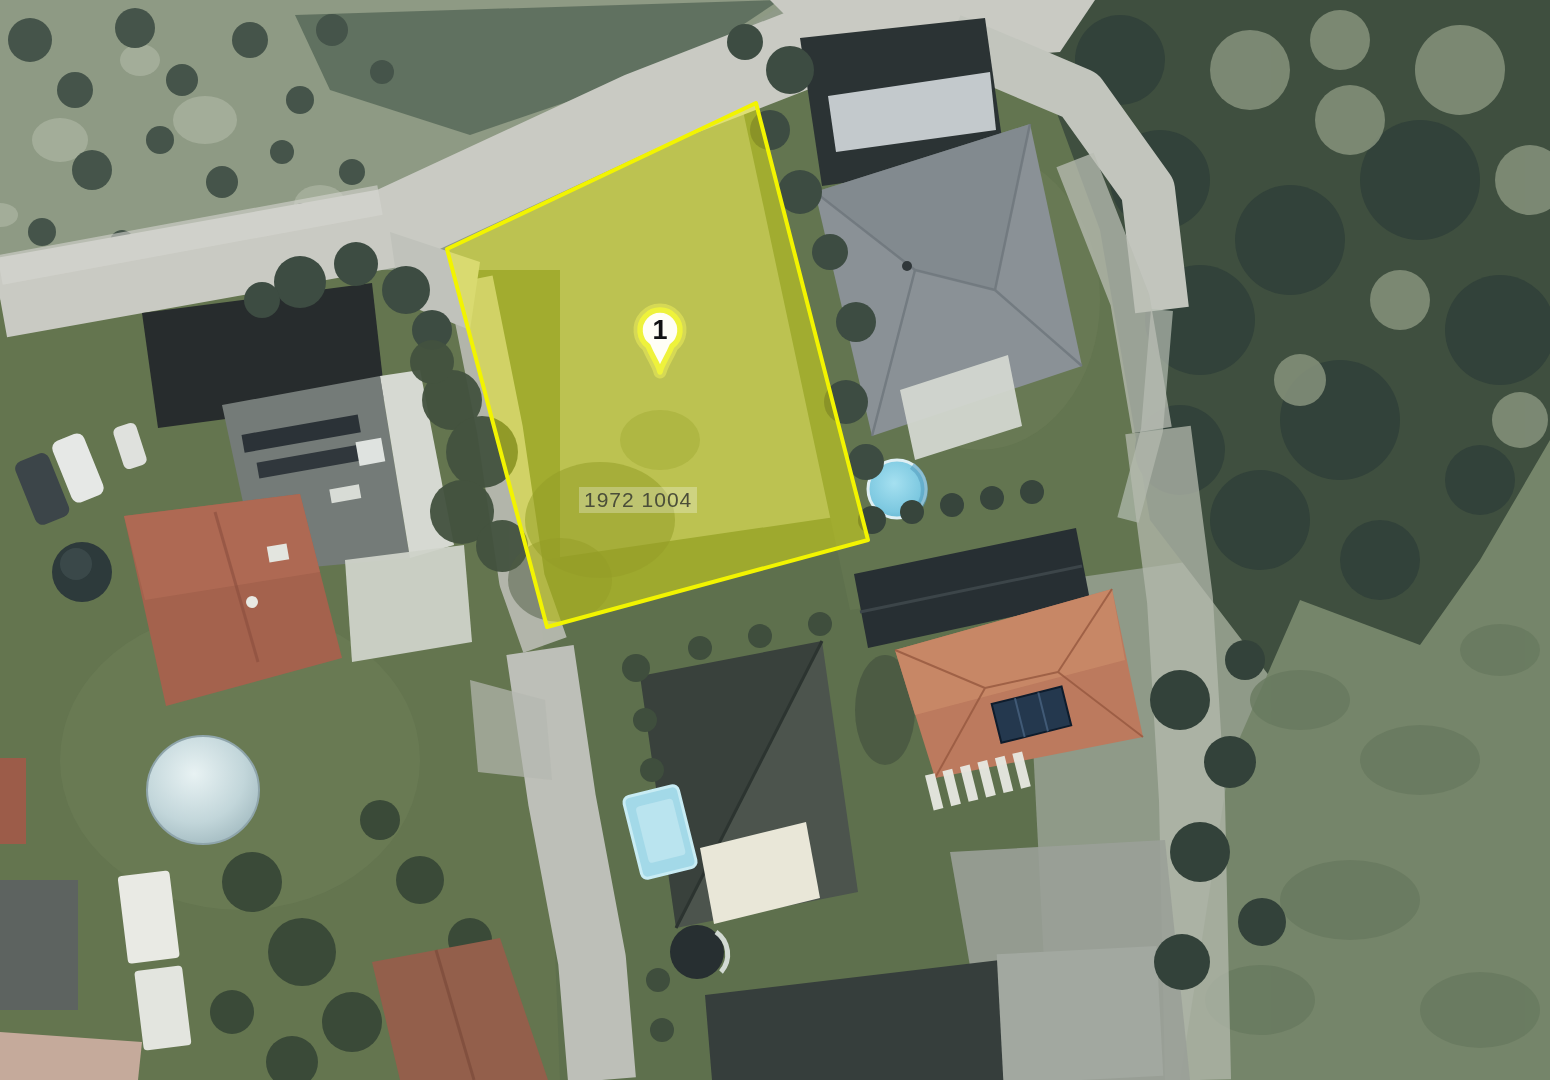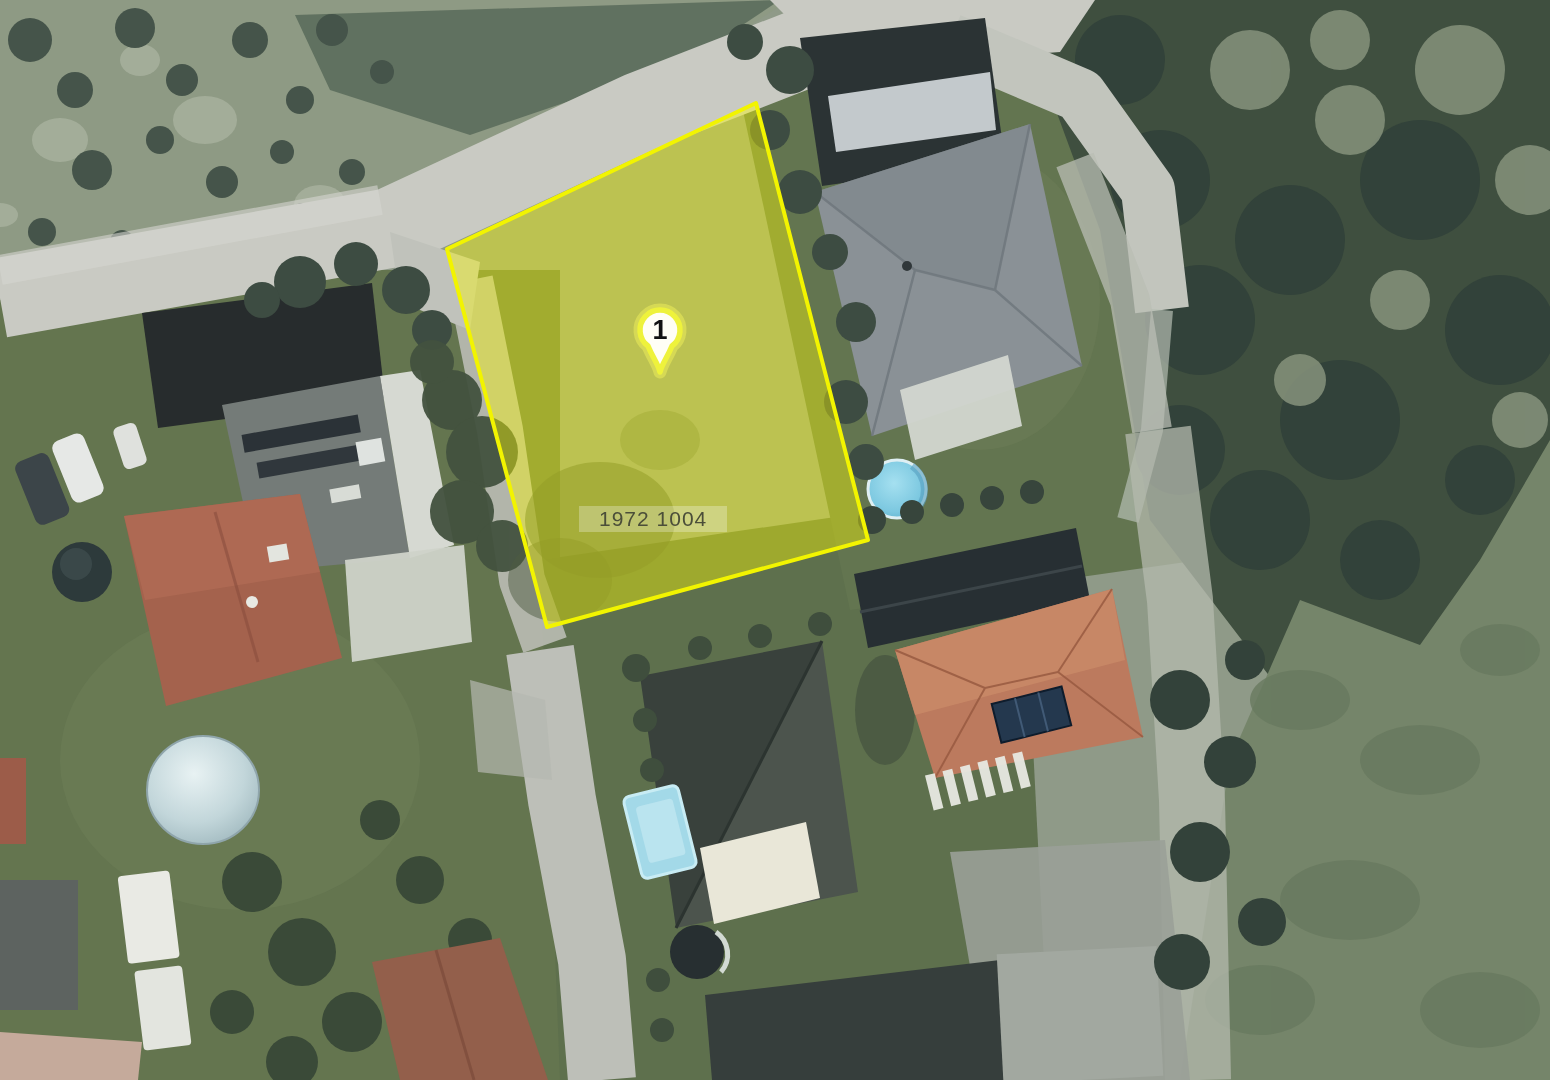--- a/index.html
+++ b/index.html
@@ -1,23 +1,23 @@
 <!DOCTYPE html>
 <html><head>
 <meta charset="utf-8">
 <style>
   html,body{margin:0;padding:0;background:#8f9a88;}
   .map{position:relative;width:1550px;height:1080px;overflow:hidden;
        font-family:"Liberation Sans",sans-serif;}
   .map svg{position:absolute;left:0;top:0;display:block;}
   .parcel-label{
-    position:absolute;left:579px;top:506px;z-index:5;
+    position:absolute;left:579px;top:487px;z-index:5;
     font-size:21px;line-height:1.15;letter-spacing:1px;font-weight:400;
     color:#4b4e39;background:rgba(255,255,255,0.28);
-    padding:1px 20px;white-space:nowrap;user-select:none;
+    padding:1px 5px;white-space:nowrap;user-select:none;
   }
 </style>
 </head>
 <body>
 
 <div class="map">
 
 <svg width="1550" height="1080" viewBox="0 0 1550 1080">
   <defs>
     <radialGradient id="domeGrad" cx="42%" cy="35%" r="75%">

